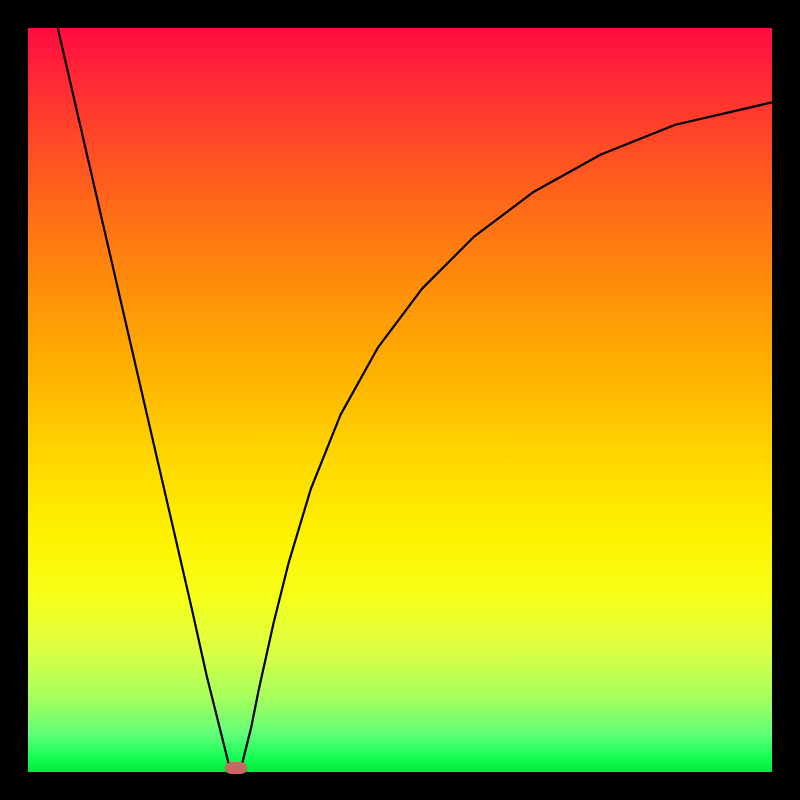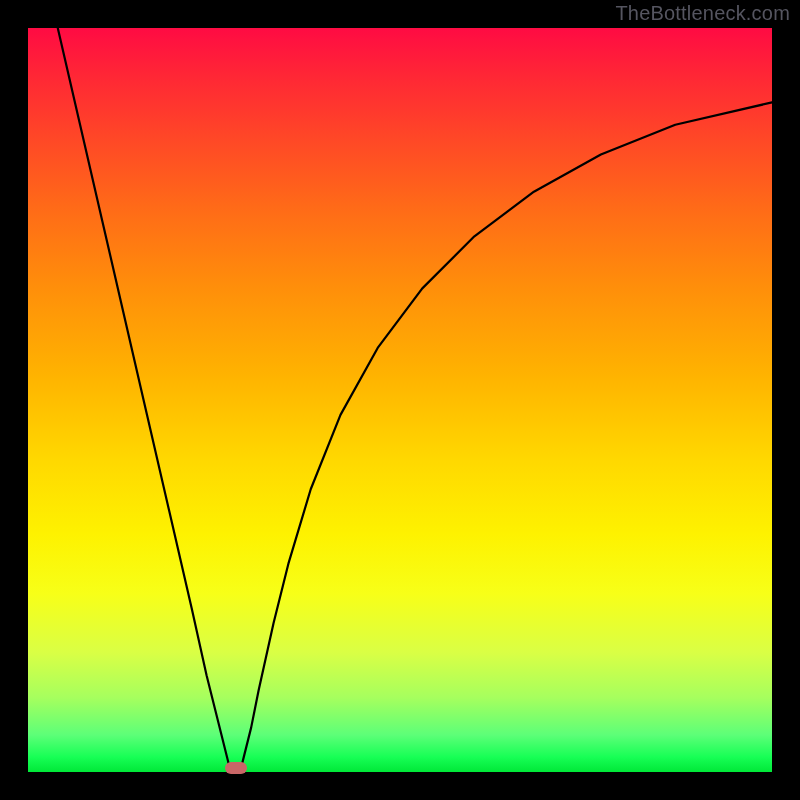--- a/index.html
+++ b/index.html
@@ -68,21 +68,20 @@
     inset: 0;
     width: 100%;
     height: 100%;
     overflow: visible;
   }
 </style>
 </head>
 <body>
 
 <div class="frame">
-  <div class="watermark">TheBottleneck.com</div>
 
   <div class="plot-area">
     <div class="gradient"></div>
 
     <svg class="curve" viewBox="0 0 744 744" preserveAspectRatio="none">
       <path id="left-path" fill="none" stroke="#000" stroke-width="2.2" stroke-linecap="round" stroke-linejoin="round" d="M29.76 0.00 L52.08 96.72 L74.40 193.44 L96.72 290.16 L119.04 386.88 L141.36 483.60 L163.68 580.32 L178.56 647.28 L193.44 706.80 L200.88 736.56 L204.60 744.00"></path>
       <path id="right-path" fill="none" stroke="#000" stroke-width="2.2" stroke-linecap="round" stroke-linejoin="round" d="M212.04 744.00 L215.76 729.12 L223.20 699.36 L230.64 662.16 L245.52 595.20 L260.40 535.68 L282.72 461.28 L312.48 386.88 L349.68 319.92 L394.32 260.40 L446.40 208.32 L505.92 163.68 L572.88 126.48 L647.28 96.72 L744.00 74.40"></path>
     </svg>
 
     <div class="marker" id="marker" style="left: 208.32px; top: 740.28px;"></div>

